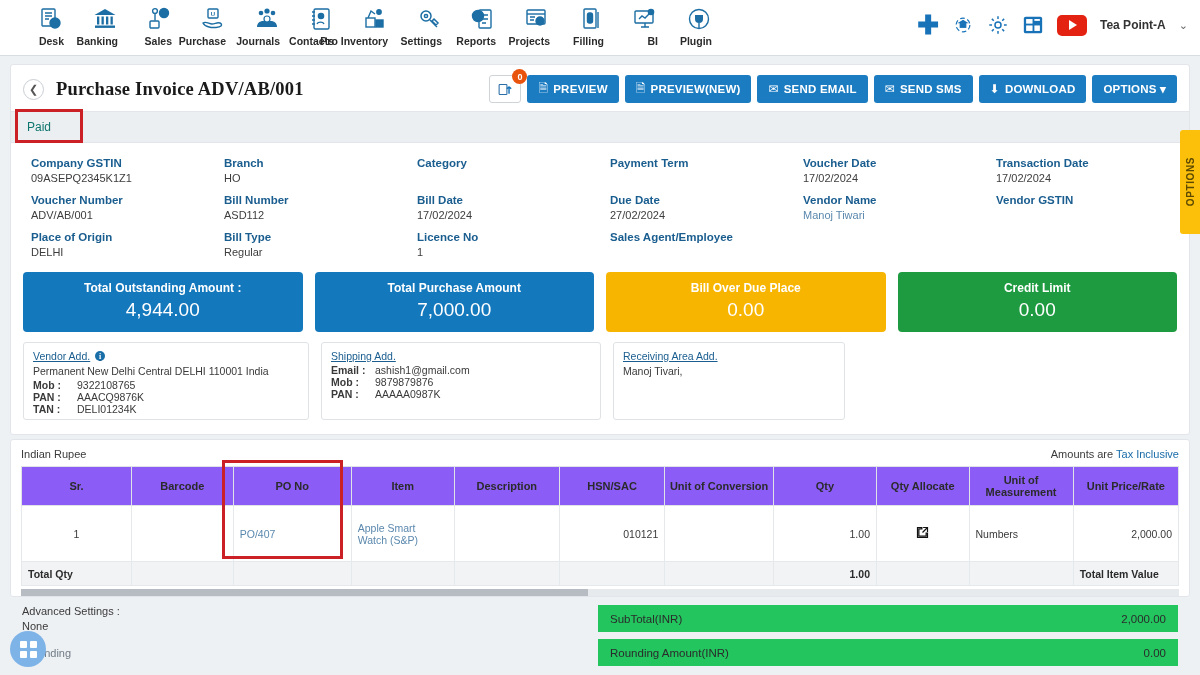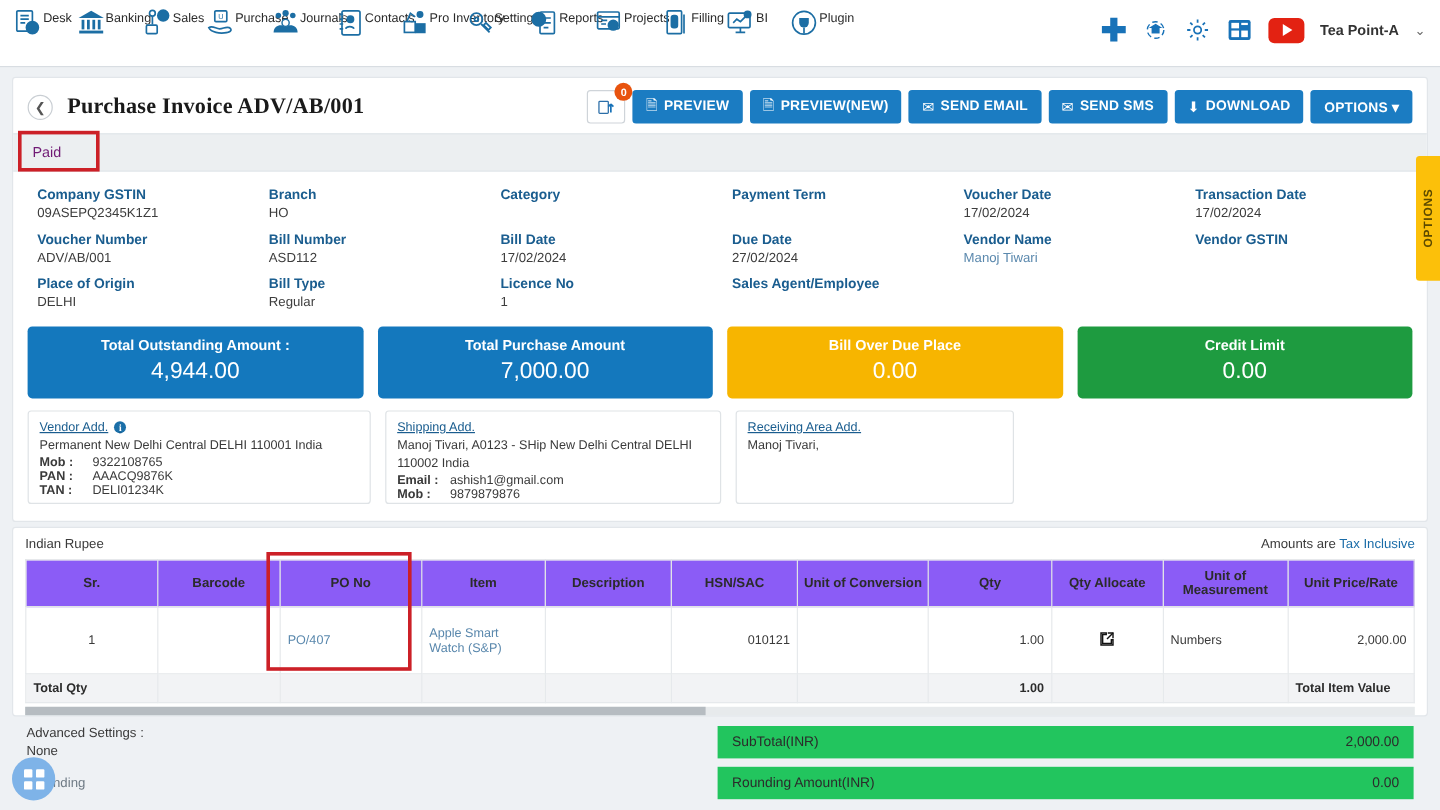--- a/index.html
+++ b/index.html
@@ -19,23 +19,24 @@
     background: #ffffff;
     border-bottom: 1px solid #d8dde2;
     display: flex;
     align-items: flex-start;
     padding: 3px 10px 0 10px;
     position: relative;
   }
   .nav-items { display: flex; align-items: flex-start; }
   .nav-item {
     width: 54px;
-    display: flex; align-items: flex-start;
+    display: flex; flex-direction: column; align-items: flex-end;
     cursor: pointer;
     padding-top: 3px;
+    font-weight: bold;
   }
   .nav-icon {
     width: 26px; height: 26px;
     display: flex; align-items: center; justify-content: center;
     color: #1c6ea4;
   }
   .nav-icon svg { width: 24px; height: 24px; }
   .nav-label {
     font-size: 10.5px;
     color: #2b2b2b;
@@ -134,21 +135,21 @@
   
   .status-strip {
     background: #eceff1;
     border-top: 1px solid #e2e6ea;
     border-bottom: 1px solid #e2e6ea;
     height: 32px;
     display: flex; align-items: center;
     padding-left: 16px;
     position: relative;
   }
-  .status-text { font-size: 12px; color: #701a75; }
+  .status-text { font-size: 12px; color: #0f766e; }
   .hl-red {
     position: absolute;
     border: 3px solid #cc2027;
     pointer-events: none;
   }
 
   
   .fields {
     padding: 14px 10px 8px 10px;
     display: grid;
@@ -694,21 +695,20 @@
         <div class="kv">
           <span class="k">TAN :</span>
           <span>DELI01234K</span>
         </div>
       </div>
 
       <div class="addr-box w2">
         <div class="addr-title">
           <span>Shipping Add.</span>
         </div>
-        <div class="addr-line">Manoj Tivari, A0123 - SHip New Delhi Central DELHI 110002 India</div>
         <div class="kv">
           <span class="k">Email :</span>
           <span>ashish1@gmail.com</span>
         </div>
         <div class="kv">
           <span class="k">Mob :</span>
           <span>9879879876</span>
         </div>
         <div class="kv">
           <span class="k">PAN :</span>

